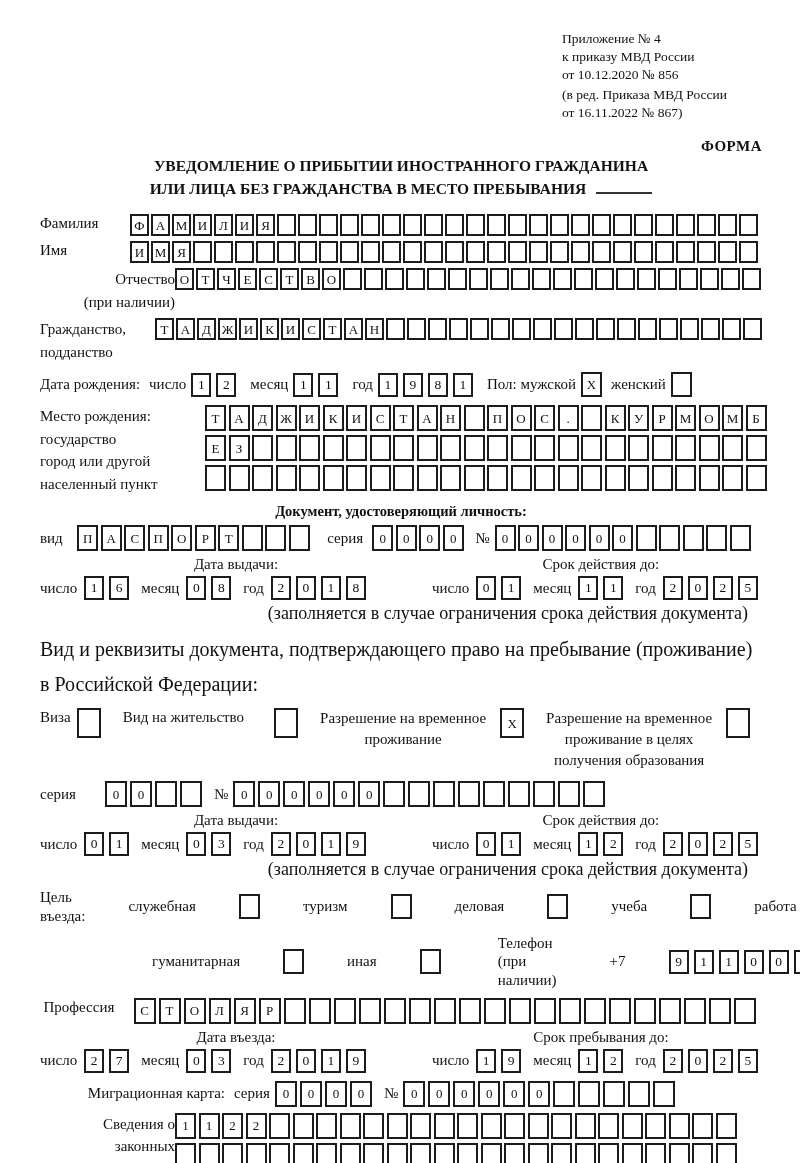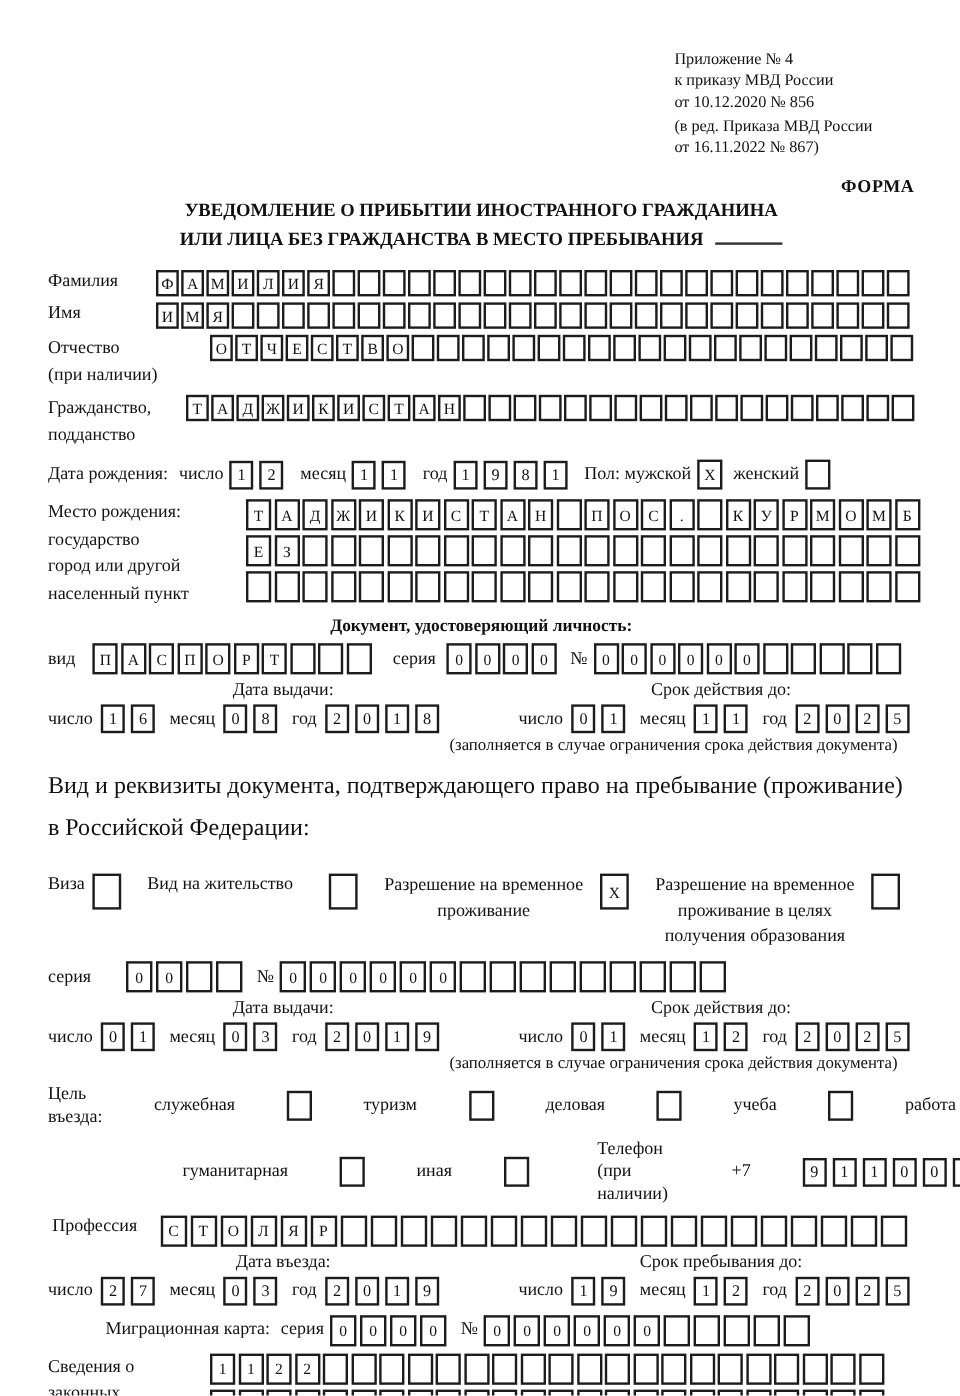--- a/index.html
+++ b/index.html
@@ -1,32 +1,32 @@
 <!DOCTYPE html>
 <html lang="ru"><head>
 <meta charset="utf-8">
 <style>
   html,body{margin:0;padding:0;background:#fff;}
   body{width:800px;height:1163px;overflow:hidden;font-family:"Liberation Serif","DejaVu Serif",serif;color:#111;}
-  .page{box-sizing:border-box;width:800px;height:831px;padding:40px 38px 0 40px;position:relative;}
+  .page{box-sizing:border-box;width:800px;height:831px;padding:30px 38px 0 40px;position:relative;}
 
   
   .hdr{margin-left:auto;width:200px;font-size:13.5px;line-height:1.32;}
   .hdr .amend{margin-top:3px;}
   .forma{text-align:right;font-weight:bold;font-size:15px;margin-top:16px;letter-spacing:.5px;}
 
   .title{text-align:center;font-weight:bold;font-size:15.5px;line-height:1.45;margin-top:0;}
   .uline{display:inline-block;width:56px;border-bottom:2px solid #333;height:14px;margin-left:10px;}
   .sec-heading{text-align:center;font-weight:bold;font-size:14.3px;margin-top:21px;letter-spacing:.2px;}
 
   .rows{margin-top:14px;font-size:15px;}
   .frow{display:flex;align-items:flex-start;margin-bottom:5px;}
   .lbl{font-size:15px;line-height:1.25;}
   .w90{width:90px;flex:none;}
-  .w135{width:135px;flex:none;}
+  .w135{width:135px;flex:none;text-align:right;}
   .w115{width:115px;flex:none;}
   .w165{width:165px;flex:none;}
   .lbl-block div{line-height:1.5;}
 
   .cells{display:flex;flex-wrap:nowrap;}
   .cell{box-sizing:border-box;border:2px solid #1c1c1c;background:#fff;display:flex;align-items:center;justify-content:center;font-size:13px;line-height:1;}
   .c-sm .cell{width:19px;height:22px;margin-right:2px;}
   .c-md .cell{width:21px;height:26px;margin-right:2.5px;}
   .c-lg .cell{width:22px;height:26px;margin-right:3px;}
   .c-date .cell{width:20px;height:24px;margin-right:5px;font-size:13.5px;}
@@ -41,25 +41,25 @@
 
   .center-heading{text-align:center;font-weight:bold;font-size:14.5px;margin:8px 0 5px 0;}
 
   .date-pair{display:flex;margin-top:4px;}
   .date-half{display:flex;flex-direction:column;}
   .date-half.left{width:392px;flex:none;}
   .date-half.right{flex:1;}
   .date-heading{text-align:center;font-size:15px;margin-bottom:3px;}
   .date-fields{display:flex;align-items:center;}
   .date-fields > *{margin-right:7px;}
-  .note{font-size:14px;text-align:right;padding-right:14px;margin-top:3px;}
+  .note{font-size:18px;text-align:right;padding-right:14px;margin-top:3px;}
 
   .intro{font-size:20px;line-height:1.75;margin-top:8px;}
 
-  .opts{display:flex;align-items:flex-start;margin-top:20px;}
+  .opts{display:flex;align-items:flex-start;margin-top:6px;}
   .opt{display:flex;align-items:flex-start;}
   .opt-lines{text-align:center;line-height:1.4;}
   .opts .opt{margin-right:0;}
   .gap6{width:6px;flex:none;}  .gap14{width:14px;flex:none;}
   .gap22{width:22px;flex:none;}  .gap30{width:30px;flex:none;}
 
   .purpose-row{display:flex;align-items:center;margin-top:8px;gap:36px;}
   .purpose-row > *{margin-right:7px;}
   .purpose2{margin-left:112px;}
 </style>

